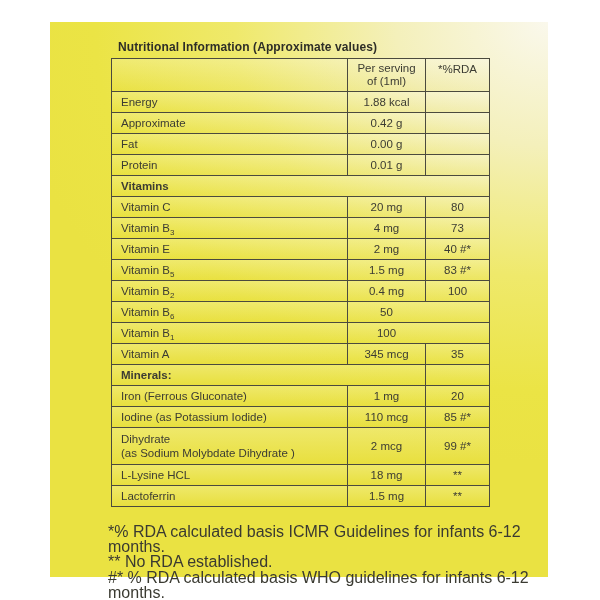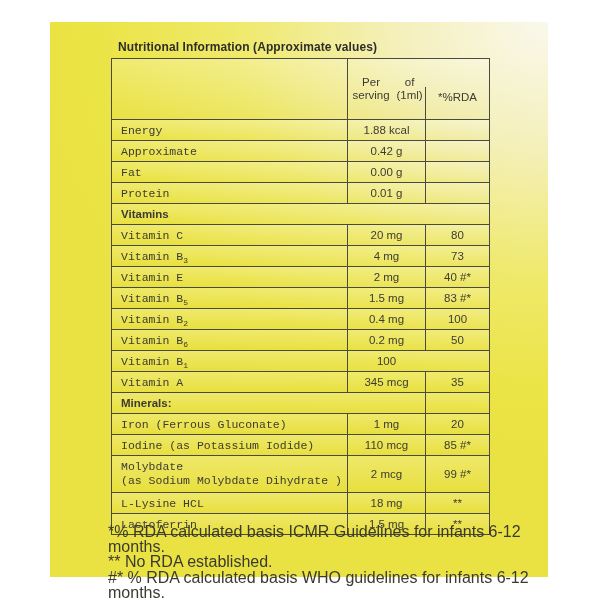--- a/index.html
+++ b/index.html
@@ -44,25 +44,25 @@
     background:linear-gradient(180deg, rgba(255,255,252,0.22), rgba(215,200,25,0.10));
   }
   .tr:last-child{border-bottom:none;}
   .td{
     display:flex;
     align-items:center;
     font-size:11.5px;
     min-height:20px;
     box-sizing:border-box;
   }
-  .c1{justify-content:flex-start;padding-left:9px;font-family:Liberation Mono, monospace;}
+  .c1{justify-content:flex-start;padding-left:9px;}
   .c2,.c3{justify-content:center;border-left:1.5px solid var(--bc);text-align:center;}
   .header-row .td{min-height:32px;}
-  .header-row .c2{justify-content:center;line-height:13px;}
-  .header-row .c3{align-items:flex-start;padding-top:4px;margin-top:28px;}
+  .header-row .c2{flex-direction:column;justify-content:center;line-height:13px;}
+  .header-row .c3{align-items:flex-start;padding-top:4px;}
   .section-row .c-full{grid-column:1/4;font-weight:bold;padding-left:9px;}
   .section-row .c12{grid-column:1/3;font-weight:bold;padding-left:9px;border-left:none;justify-content:flex-start;}
   .tall .c1{flex-direction:column;align-items:flex-start;justify-content:center;line-height:14px;min-height:36px;padding-top:2px;padding-bottom:2px;}
   .tall .td{min-height:36px;}
   .sub{font-size:8px;vertical-align:-3px;line-height:0;}
   .footnotes{
     position:absolute;
     left:58px;top:502px;
     font-size:16px;
     line-height:15.2px;
@@ -150,21 +150,20 @@
           <div class="td c1">
             <span>Vitamin B<span class="sub">2</span></span>
           </div>
           <div class="td c2">0.4 mg</div>
           <div class="td c3">100</div>
         </div>
         <div class="tr data-row">
           <div class="td c1">
             <span>Vitamin B<span class="sub">6</span></span>
           </div>
-          <div class="td c2">0.2 mg</div>
           <div class="td c3">50</div>
         </div>
         <div class="tr data-row">
           <div class="td c1">
             <span>Vitamin B<span class="sub">1</span></span>
           </div>
           <div class="td c3">100</div>
         </div>
         <div class="tr data-row">
           <div class="td c1">
@@ -186,21 +185,21 @@
         </div>
         <div class="tr data-row">
           <div class="td c1">
             <span>Iodine (as Potassium Iodide)</span>
           </div>
           <div class="td c2">110 mcg</div>
           <div class="td c3">85 #*</div>
         </div>
         <div class="tr data-row tall">
           <div class="td c1">
-            <span>Molybdate</span>
+            <span>Dihydrate</span>
             <div>(as Sodium Molybdate Dihydrate )</div>
           </div>
           <div class="td c2">2 mcg</div>
           <div class="td c3">99 #*</div>
         </div>
         <div class="tr data-row">
           <div class="td c1">
             <span>L-Lysine HCL</span>
           </div>
           <div class="td c2">18 mg</div>

